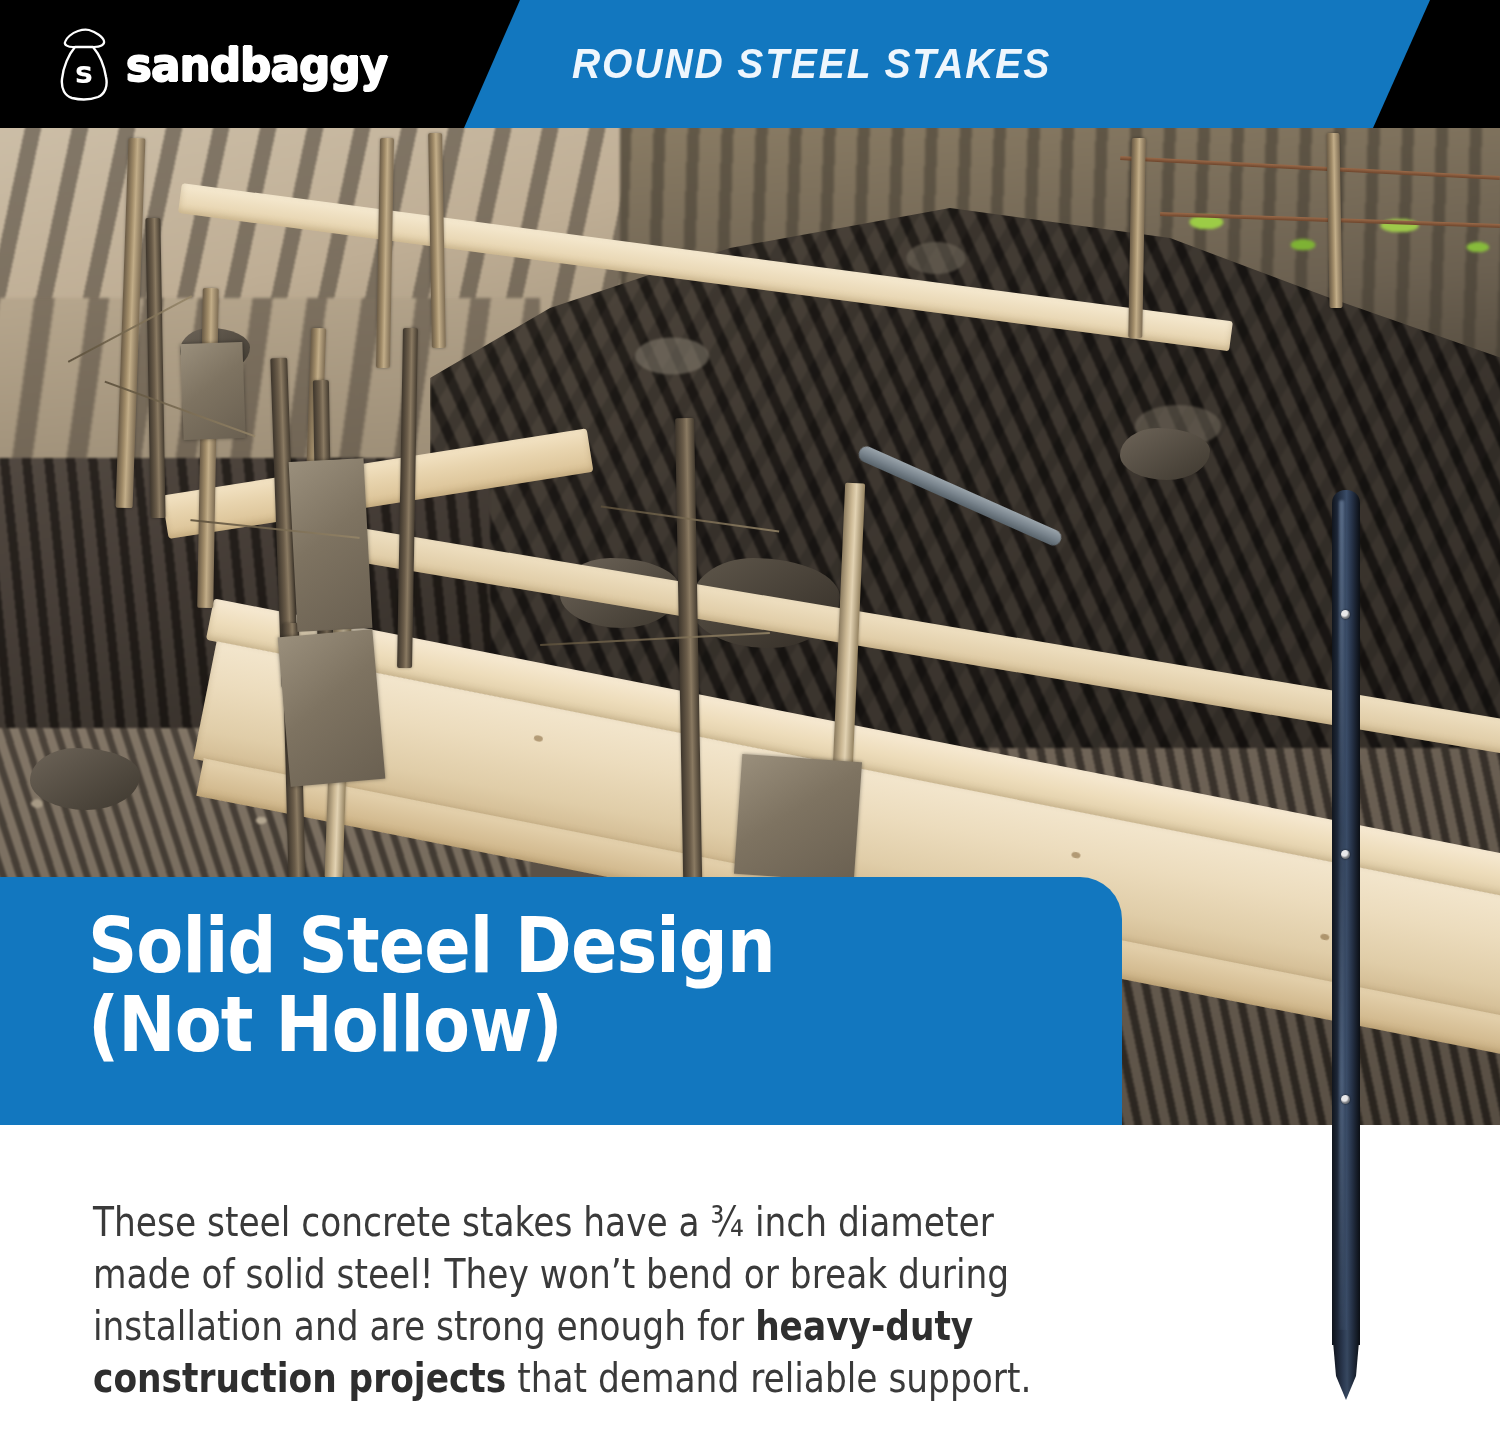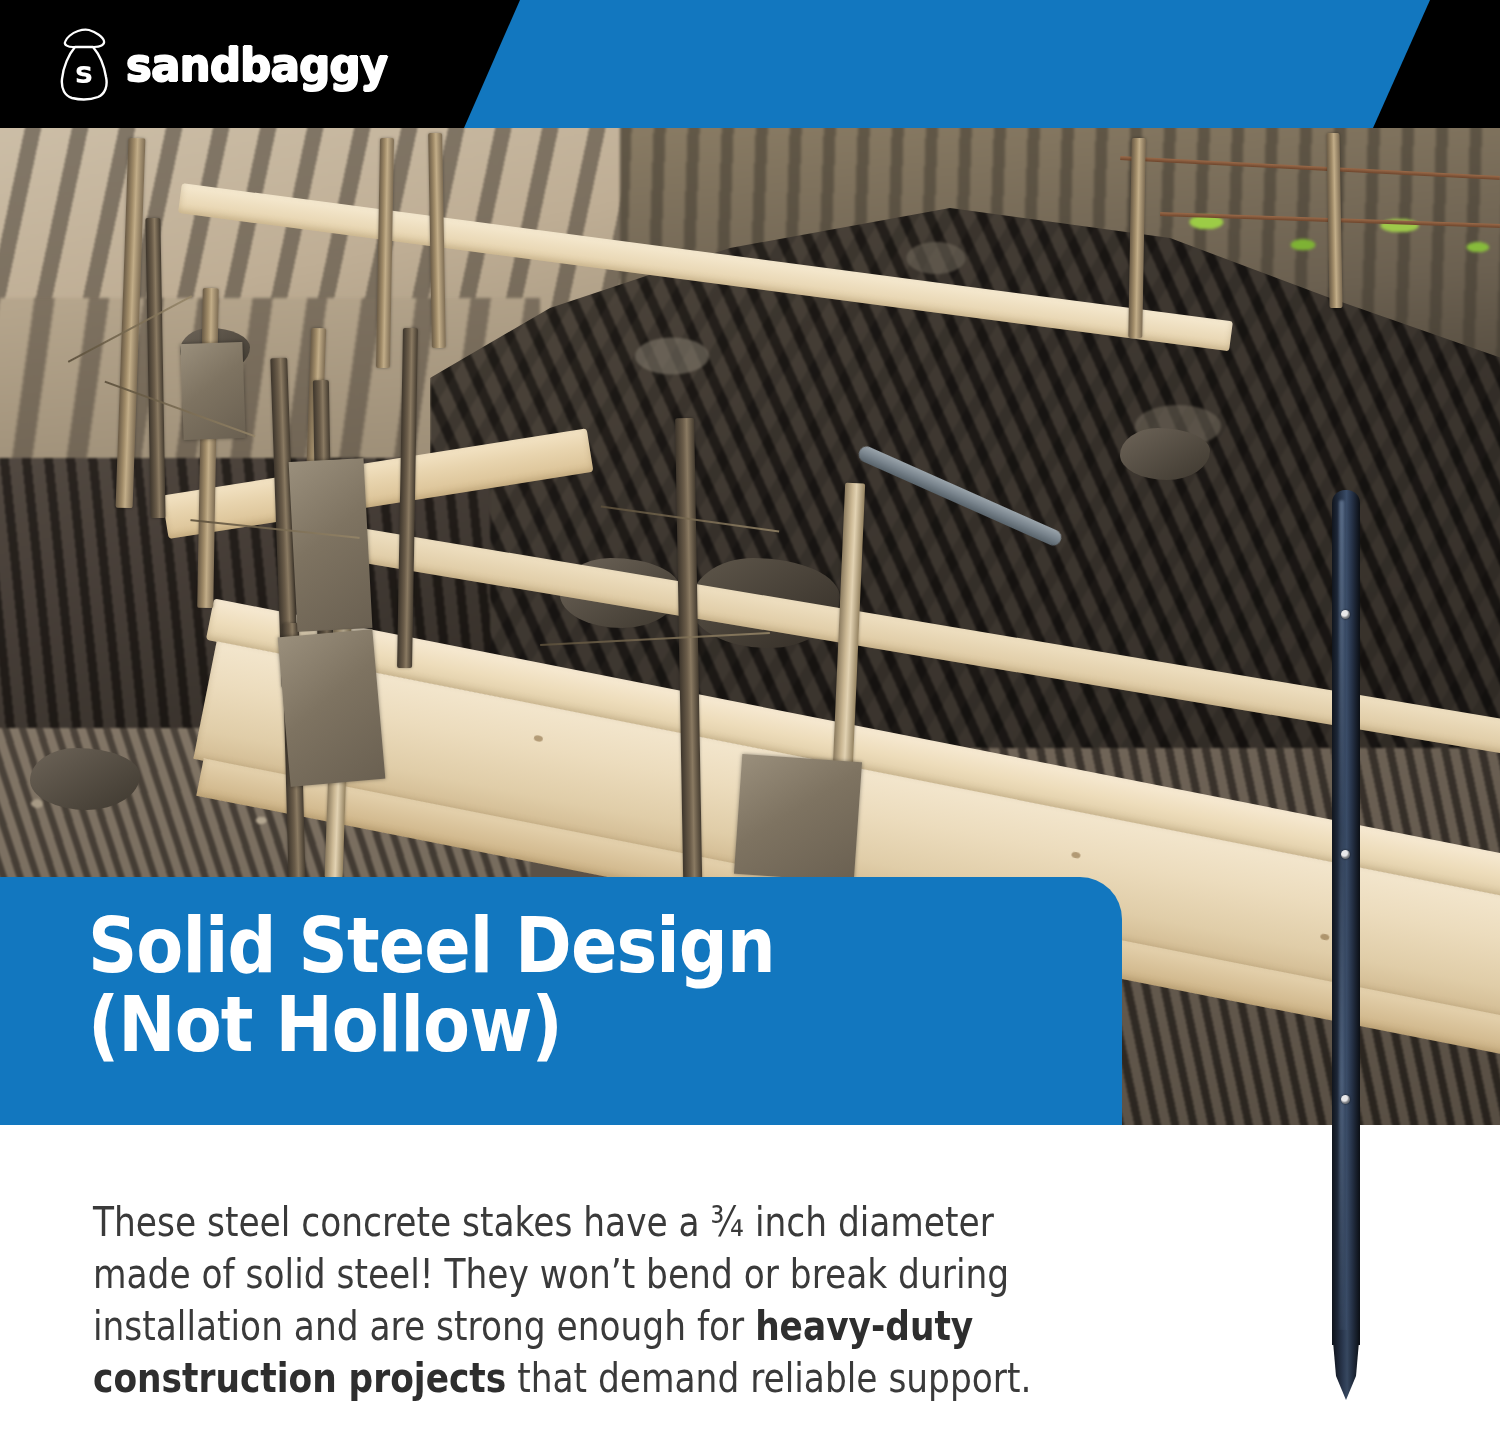--- a/index.html
+++ b/index.html
@@ -283,20 +283,23 @@
 
     <div class="logo-wrap">
       <svg class="logo-bag" viewBox="0 0 56 74">
         <path d="M22 4 C16 6 10 11 9 15 C8 18 12 20 17 20 L38 20 C44 20 49 18 48 14 C47 10 40 5 33 3 C29 2 25 3 22 4 Z" fill="none" stroke="#ffffff" stroke-width="2.2" stroke-linejoin="round"></path>
         <path d="M19 20 C13 27 7 40 6 52 C5 62 9 69 16 71 C24 73 34 73 42 70 C49 67 52 59 50 50 C48 38 43 27 37 20 Z" fill="none" stroke="#ffffff" stroke-width="2.4" stroke-linejoin="round"></path>
         <text x="28" y="56" text-anchor="middle" font-family="DejaVu Sans, sans-serif" font-size="30" font-weight="700" fill="#ffffff">s</text>
       </svg>
       <span class="logo-text">sandbaggy</span>
     </div>
 
+    <div class="header-title">
+      <span>ROUND STEEL STAKES</span>
+    </div>
   </div>
 
   <div class="photo">
 
     <div class="ph-layer road"></div>
     <div class="ph-layer road2"></div>
     <div class="ph-layer mound-top-field"></div>
     <div class="ph-layer grass"></div>
     <div class="ph-layer mound"></div>
     <div class="ph-layer trench"></div>

